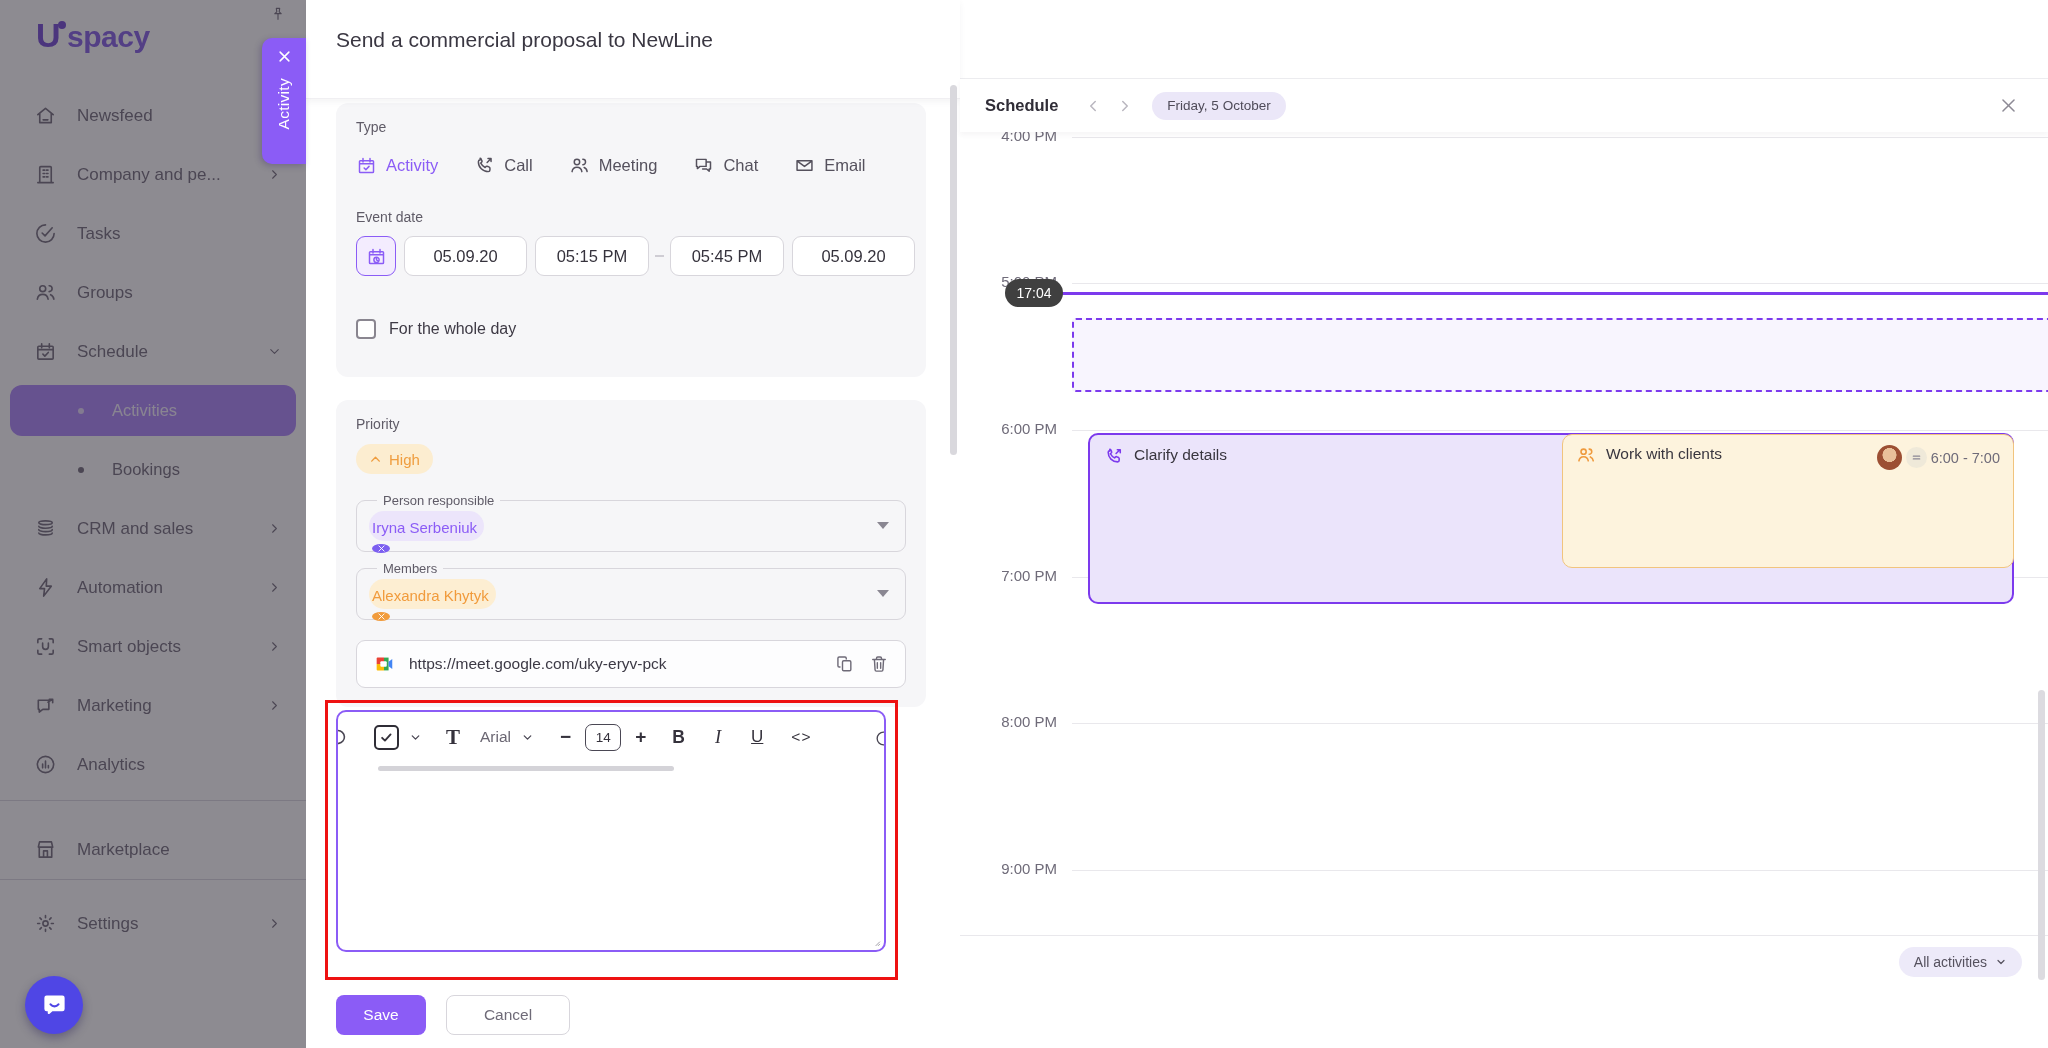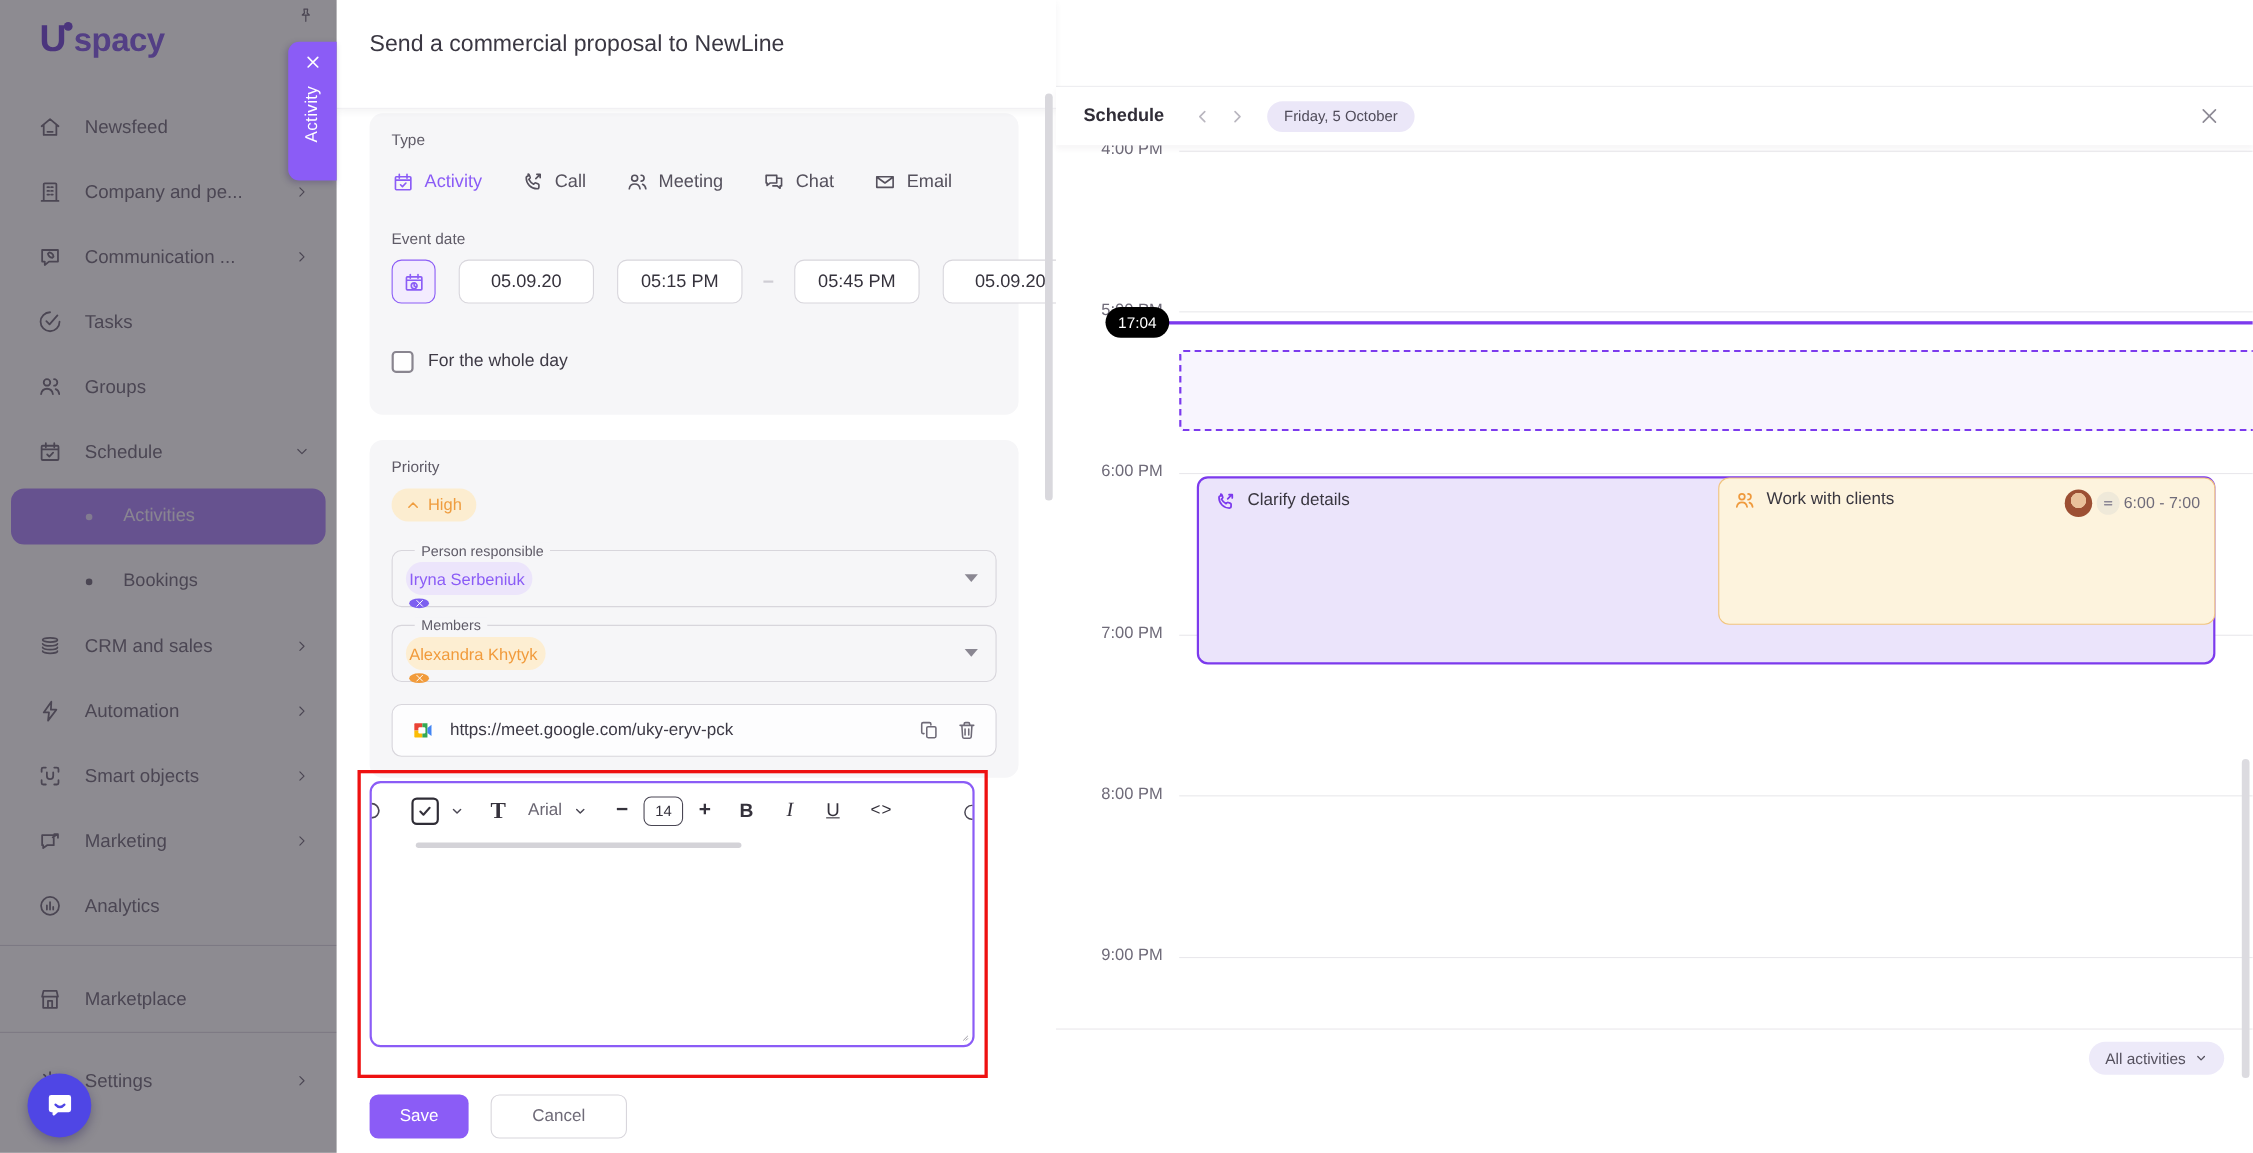--- a/index.html
+++ b/index.html
@@ -35,21 +35,21 @@
   .m-body { position:absolute; top:99px; left:0; right:0; bottom:0; overflow:hidden; }
   .vscroll { position:absolute; right:3px; top:85px; width:7px; height:370px; background:#d9d8dd; border-radius:4px; z-index:3; }
   .card { position:absolute; background:#f6f6f8; border-radius:12px; }
   .card1 { left:30px; top:4px; width:590px; height:274px; }
   .card2 { left:30px; top:301px; width:590px; height:307px; }
   .flabel14 { position:absolute; font-size:14px; color:#5f5b67; }
   .type-row { position:absolute; left:20px; top:44px; height:36px; display:flex; align-items:center; gap:36px; }
   .ttab { display:inline-flex; align-items:center; gap:9px; font-size:16.5px; color:#55515d; cursor:pointer; }
   .ttab svg { width:21px; height:21px; }
   .ttab.on { color:#8b5cf6; }
-  .edate-row { position:absolute; left:20px; top:132px; height:42px; display:flex; align-items:center; gap:21px; }
+  .edate-row { position:absolute; left:20px; top:132px; height:42px; display:flex; align-items:center; gap:8px; }
   .cal-btn { width:40px; height:40px; border:1.5px solid #8b5cf6; background:#f3ecfe; border-radius:9px; display:flex; align-items:center; justify-content:center; color:#8b5cf6; cursor:pointer; }
   .cal-btn svg { width:21px; height:21px; }
   .dinput { height:40px; border:1px solid #d8d6dc; border-radius:9px; background:#fff; display:flex; align-items:center; justify-content:center; font-size:16.5px; color:#35323c; overflow:hidden; white-space:nowrap; }
   .dash { width:9px; height:1.5px; background:#cfcdd4; margin:0 -2px; }
   .whole-row { position:absolute; left:20px; top:216px; display:flex; align-items:center; gap:13px; font-size:16px; color:#3e3a45; cursor:pointer; }
   .cb20 { width:20px; height:20px; border:2px solid #89858f; border-radius:4px; background:#fefefe; }
   .chip-high { position:absolute; left:20px; top:44px; height:30px; padding:0 13px; background:#fcedd0; border-radius:15px; display:inline-flex; align-items:center; gap:7px; color:#ef9d3f; font-size:15px; cursor:pointer; }
   .field { position:absolute; width:550px; height:52px; border:1px solid #d8d6dc; border-radius:9px; cursor:pointer; }
   .flab { position:absolute; top:-8px; left:20px; background:#f6f6f8; padding:0 6px; font-size:13px; color:#5f5b67; line-height:15px; }
   .pchip { position:absolute; left:12px; top:10px; height:30px; border-radius:15px; display:flex; align-items:flex-start; gap:8px; padding:0 7px 0 3px; font-size:15px;flex-direction:column; }
@@ -96,21 +96,21 @@
   .p-header { position:absolute; top:79px; left:0; right:0; height:53px; background:#fff; z-index:5; box-shadow:0 3px 5px rgba(70,66,80,0.05); display:flex; align-items:center; padding:0 30px 0 25px; }
   .p-title { font-size:16.5px; font-weight:700; color:#302d37; }
   .p-nav { color:#b9b6bf; margin-left:26px; cursor:pointer; } .p-nav + .p-nav { margin-left:14px; }
   .p-date { margin-left:18px; height:28px; padding:0 15px; background:#ebe7f8; border-radius:14px; display:flex; align-items:center; font-size:13.5px; color:#4f4b59; cursor:pointer; }
   .p-close { margin-left:auto; color:#8d8a95; cursor:pointer; }
   .p-body { position:absolute; top:132px; left:0; right:0; bottom:0; overflow:hidden; }
   .hlab { position:absolute; left:0; width:97px; text-align:right; font-size:15px; color:#6f6b79; background:#fff; }
   .hline { position:absolute; left:112px; right:0; height:1px; background:#e9e8ec; }
   .ghost { position:absolute; left:112px; right:-8px; top:186px; height:74px; border:2.5px dashed #7c3aed; border-radius:4px; background:rgba(124,58,237,0.05); z-index:1; }
   .nowline { position:absolute; left:90px; right:0; top:160px; height:3px; background:#7c3aed; z-index:2; }
-  .nowpill { position:absolute; left:45px; top:147px; width:58px; height:28px; background:#000000; border-radius:14px; color:#fff; font-size:14px; display:flex; align-items:center; justify-content:center; z-index:3; }
+  .nowpill { position:absolute; left:45px; top:147px; width:58px; height:28px; background:#404040; border-radius:14px; color:#fff; font-size:14px; display:flex; align-items:center; justify-content:center; z-index:3; }
   .ev1 { position:absolute; left:128px; top:301px; width:926px; height:171px; background:#ebe4fb; border:2px solid #7c3aed; border-radius:10px; z-index:2; padding:11px 14px; cursor:pointer; }
   .ev2 { position:absolute; left:602px; top:302px; width:452px; height:134px; background:#fdf3dd; border:1.5px solid #f1c47e; border-radius:10px; z-index:3; padding:10px 13px; cursor:pointer; }
   .evrow { display:flex; align-items:flex-start; gap:10px; font-size:15.5px; font-weight:500; color:#39363f; }
   .ev-ico-p { color:#7c3aed; } .ev-ico-o { color:#ef9a3d; }
   .ev-meta { margin-left:auto; display:flex; align-items:center; gap:4px; font-weight:400; }
   .av26 { width:25px; height:25px; border-radius:50%; }
   .eqbadge { width:21px; height:21px; border-radius:50%; background:#efe9d9; color:#8b8795; display:flex; align-items:center; justify-content:center; }
   .evtime { font-size:14.5px; color:#6f6b79; }
   .p-botline { position:absolute; left:0; right:0; top:803px; height:1px; background:#e9e8ec; }
   .p-filter { position:absolute; right:26px; top:815px; height:30px; padding:0 15px; background:#edeaf9; border-radius:15px; display:flex; align-items:center; gap:8px; font-size:14px; color:#55515e; z-index:4; cursor:pointer; }
@@ -132,29 +132,20 @@
       <svg class="i" viewBox="0 0 24 24">
           <path d="M4 11.2 12 4.5l8 6.7M6 10v9.5h12V10M9.5 16.5h5"></path>
         </svg>
       <span>Newsfeed</span>
     </div>
     <div class="ni">
       <svg class="i" viewBox="0 0 24 24">
           <path d="M6 20.5V4.8c0-.6.4-1 1-1h10c.6 0 1 .4 1 1v15.7M4 20.5h16M9.5 7.5h1.6M13 7.5h1.6M9.5 11h1.6M13 11h1.6M9.5 14.5h1.6M13 14.5h1.6"></path>
         </svg>
       <span>Company and pe...</span>
-      <svg class="i chev" viewBox="0 0 24 24">
-          <path d="M9 6l6 6-6 6"></path>
-        </svg>
-    </div>
-    <div class="ni">
-      <svg class="i" viewBox="0 0 24 24">
-          <path d="M4.5 5.5h15v11h-8.5l-4 3.2v-3.2h-2.5zM10 9l1.3-1.2 2 .6L14.7 9.8l.6 2-1.2 1.2c-2-.4-3.7-2-4.1-4z"></path>
-        </svg>
-      <span>Communication ...</span>
       <svg class="i chev" viewBox="0 0 24 24">
           <path d="M9 6l6 6-6 6"></path>
         </svg>
     </div>
     <div class="ni">
       <svg class="i" viewBox="0 0 24 24">
           <path d="M21 12a9 9 0 1 1-9-9M8.5 11.5l3 3 7.5-8.5"></path>
         </svg>
       <span>Tasks</span>
     </div>

